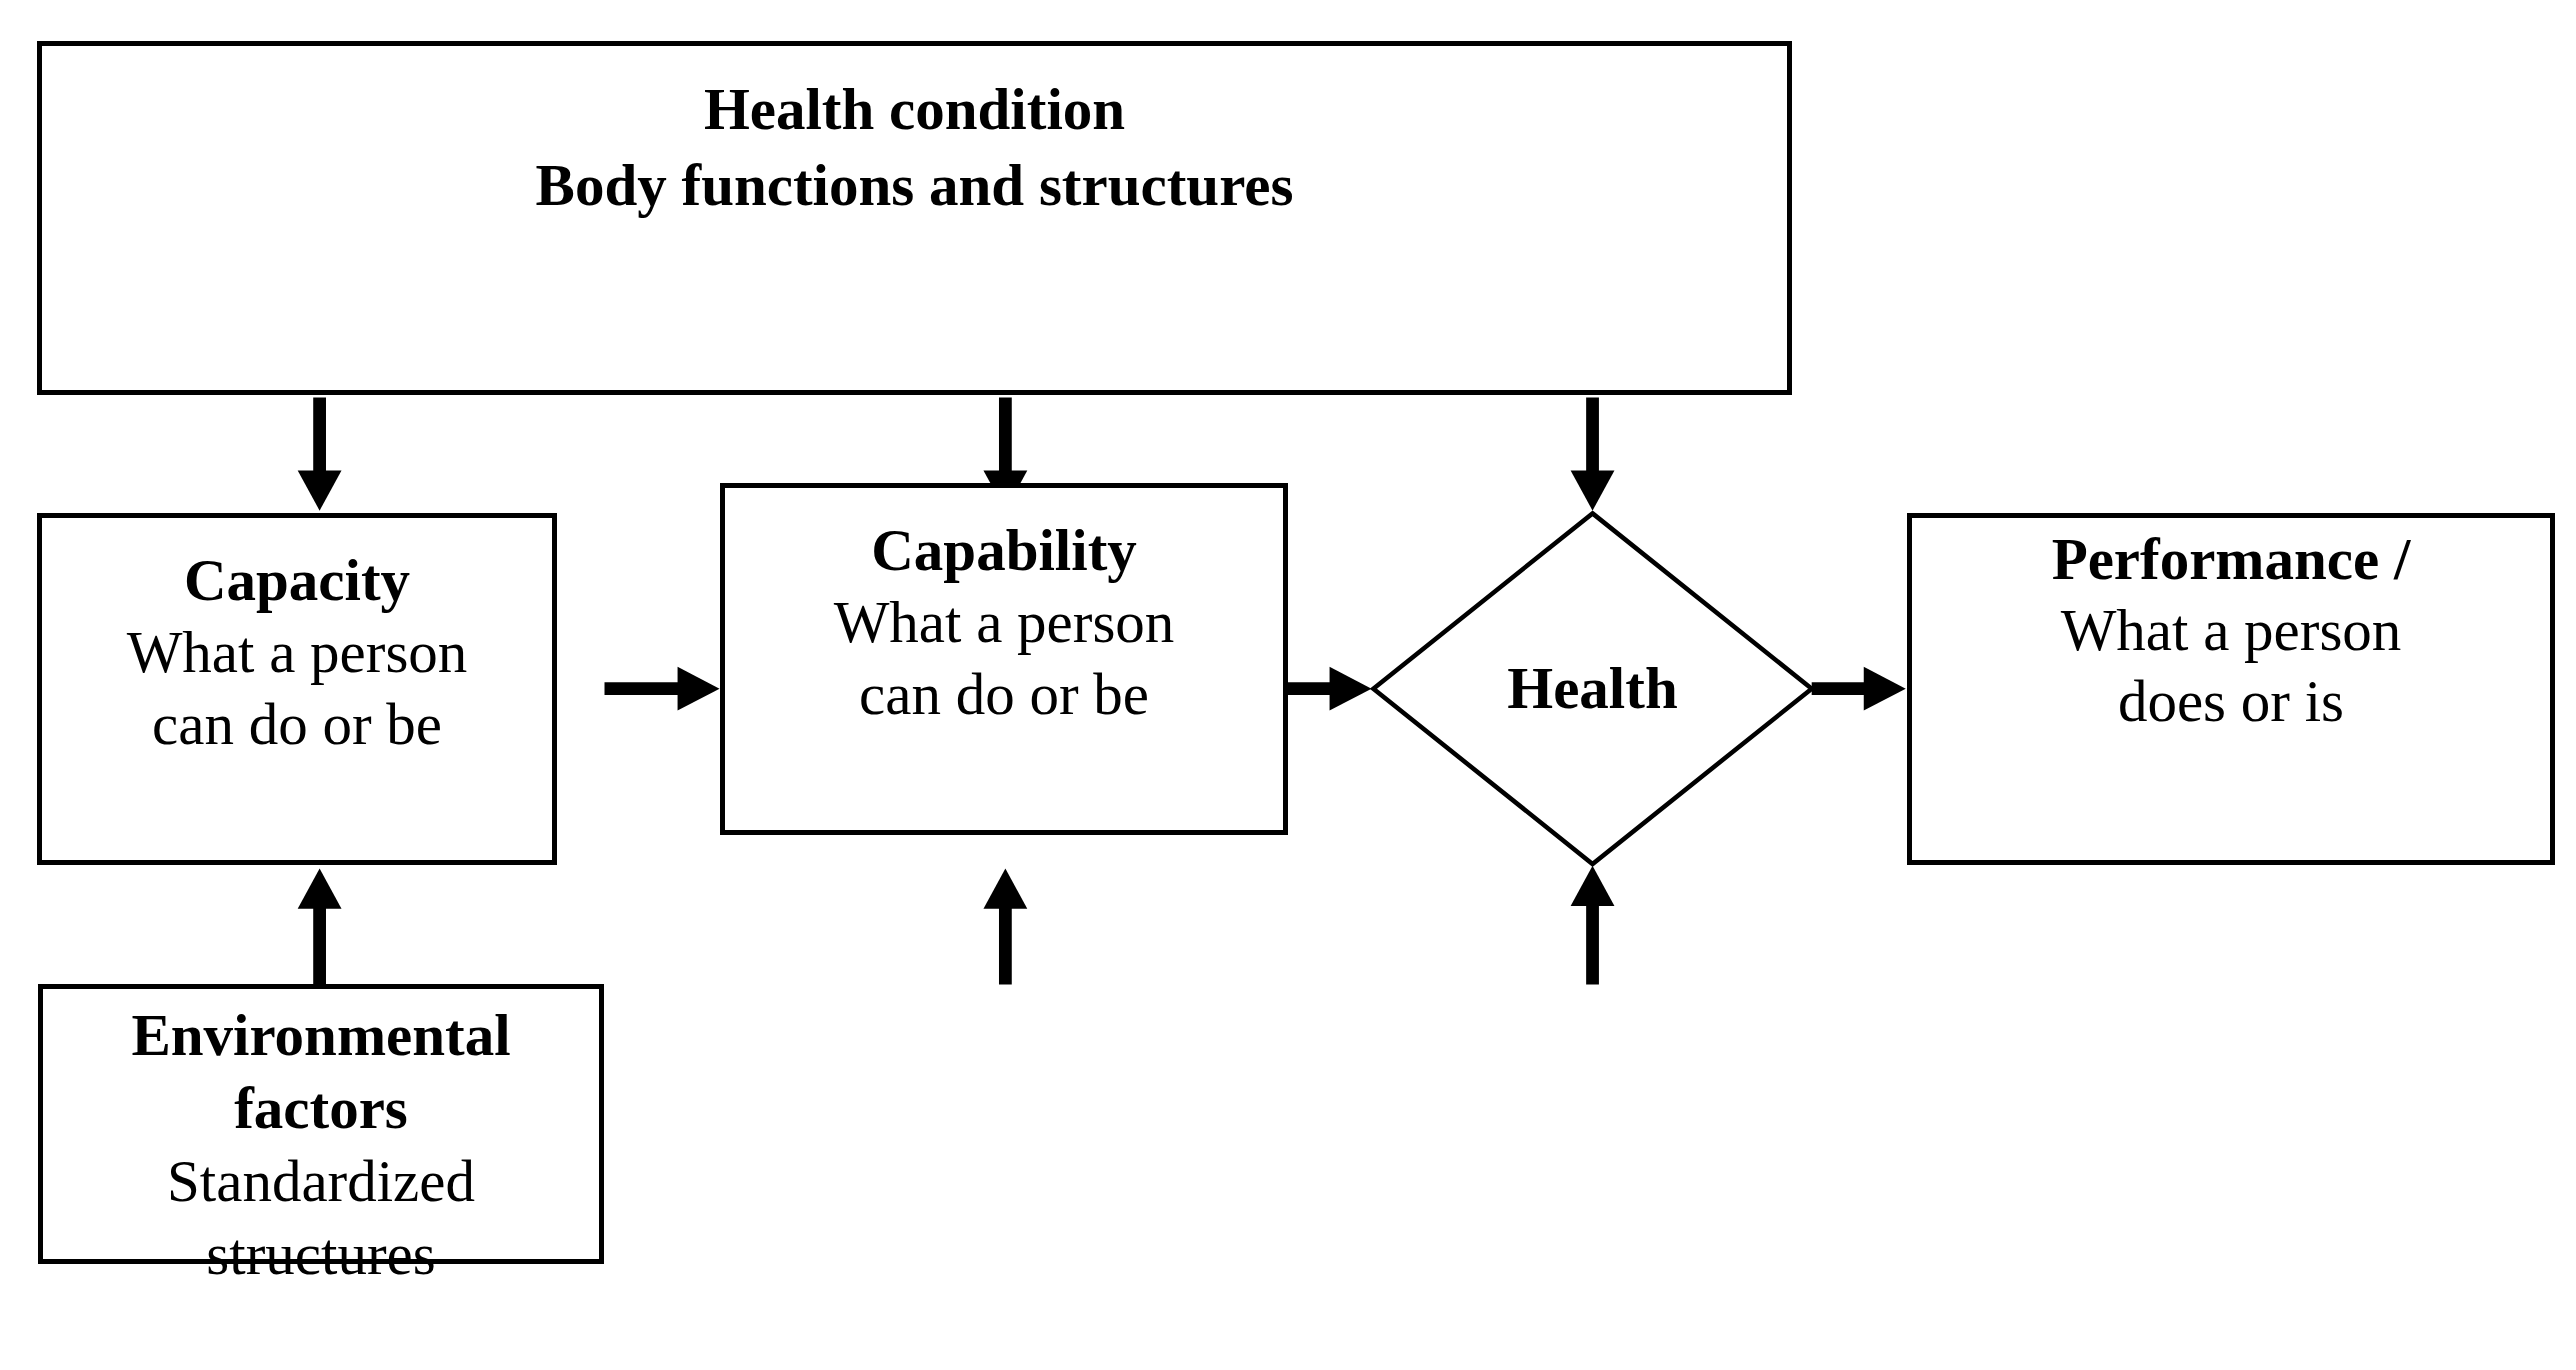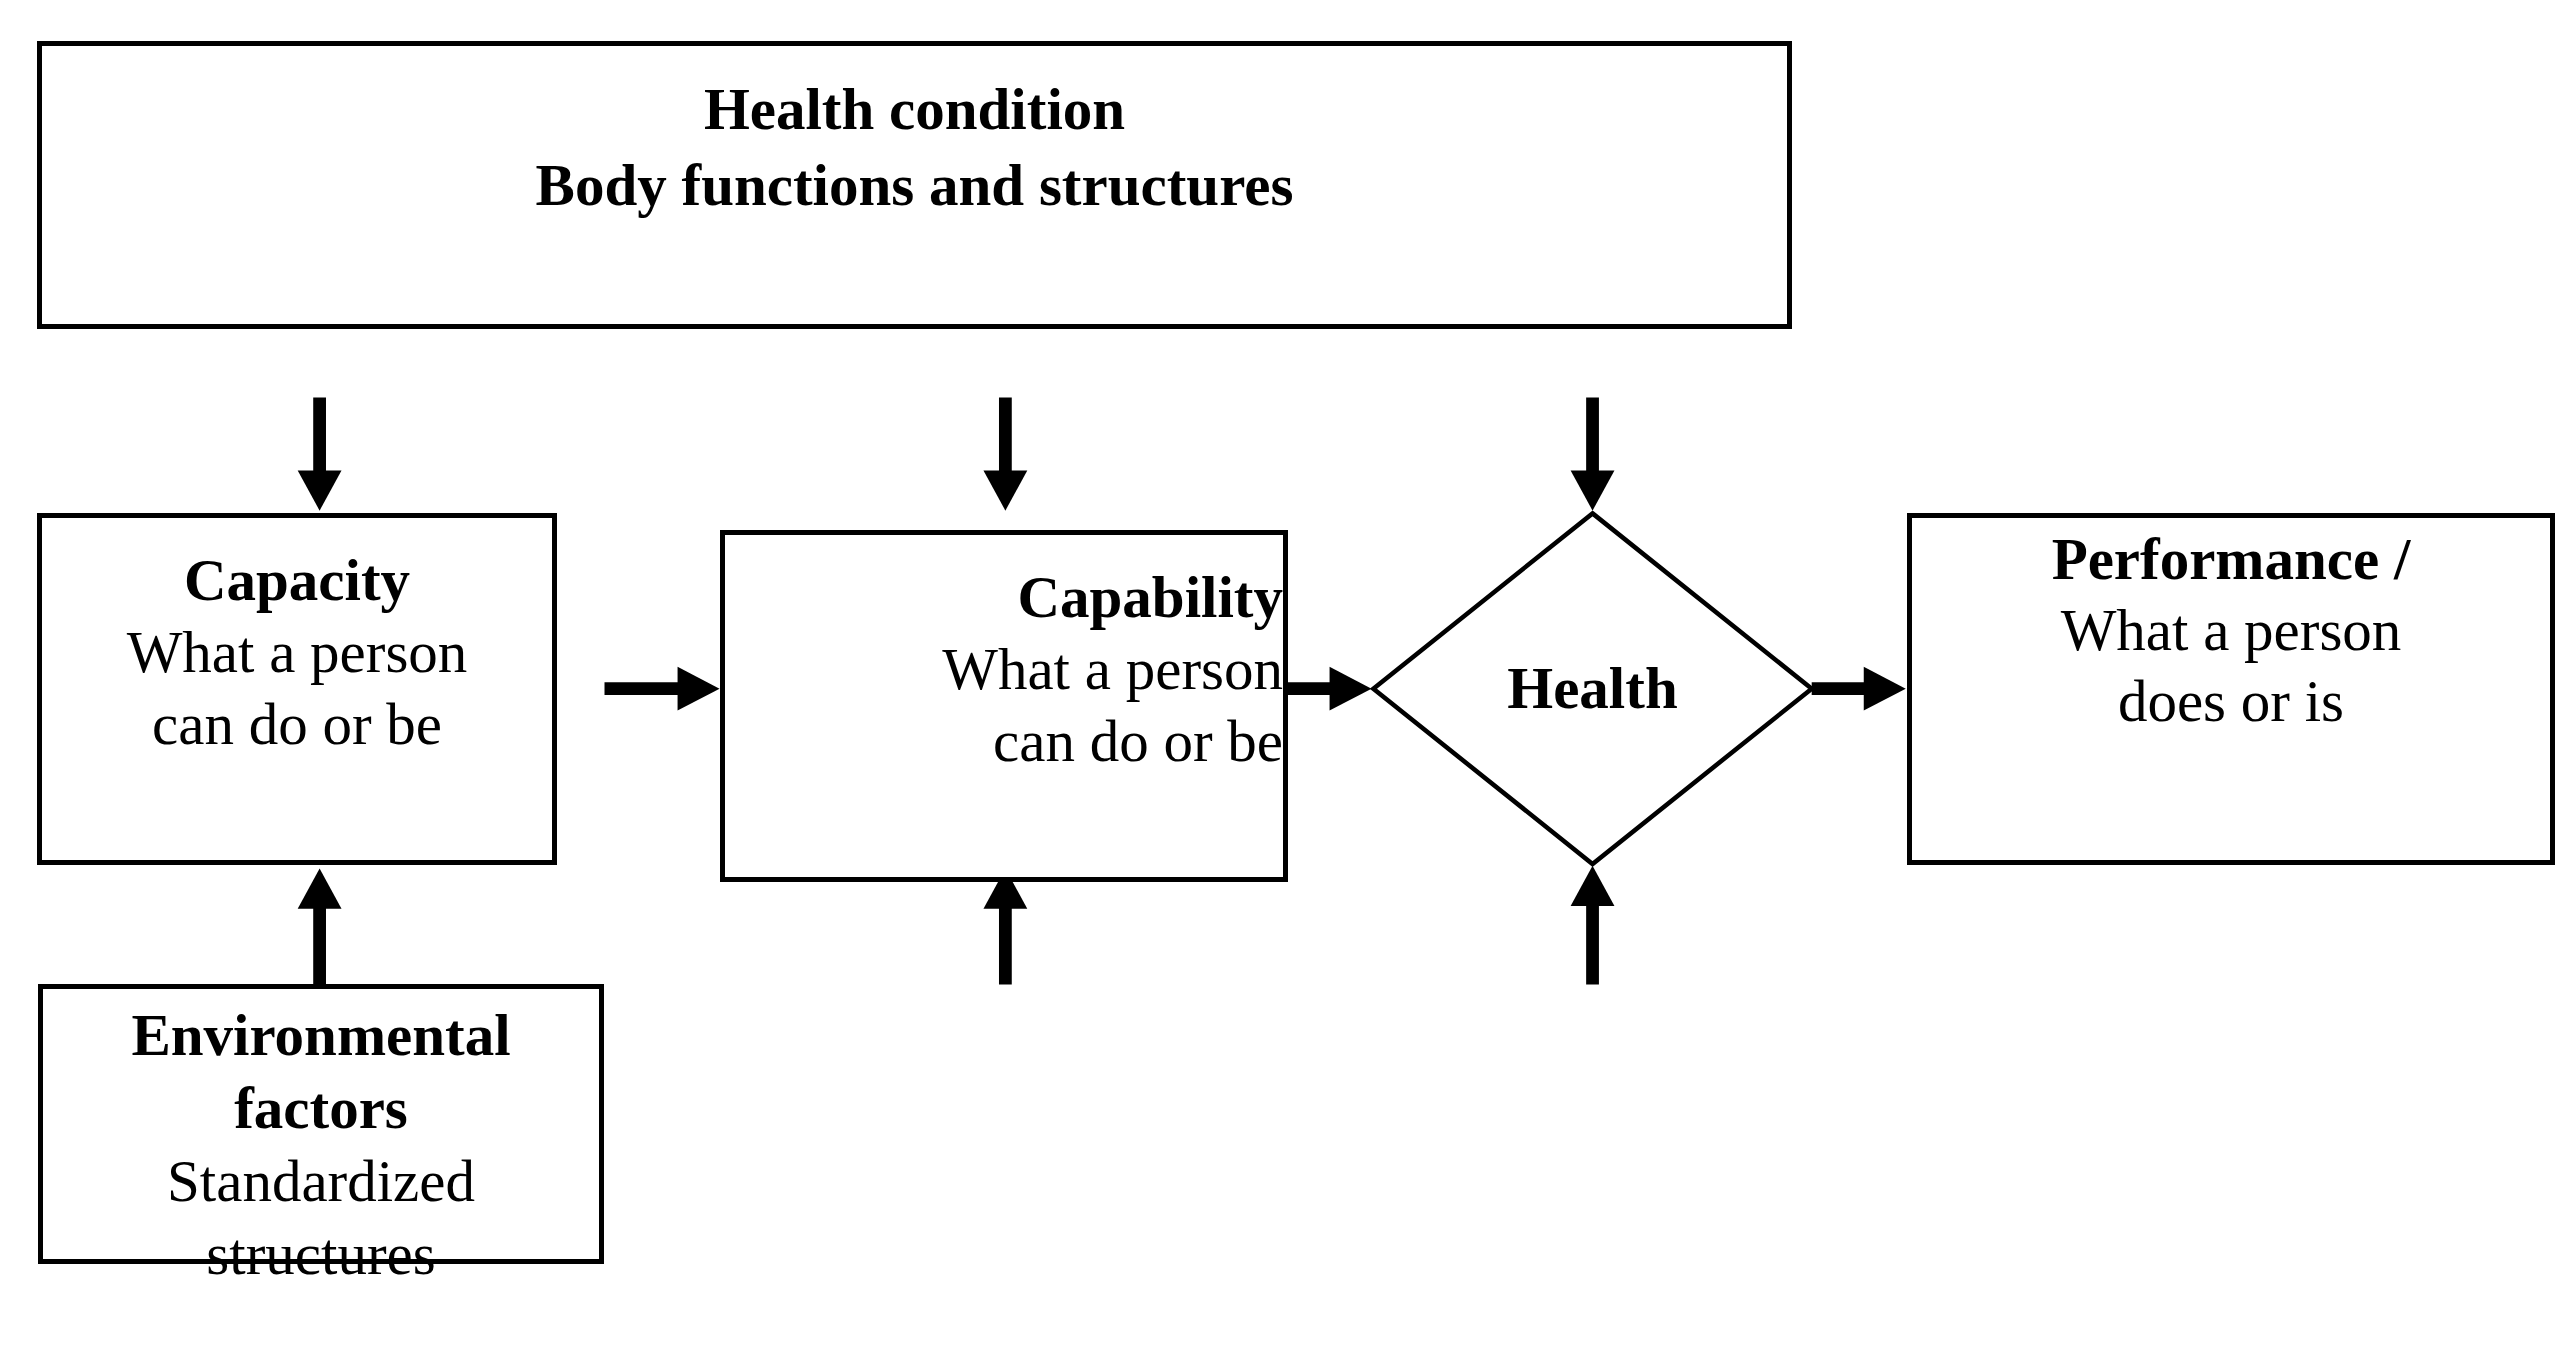--- a/index.html
+++ b/index.html
@@ -20,23 +20,23 @@
   .box {
     position: absolute;
     box-sizing: border-box;
     background: #ffffff;
     border: 5.5px solid #000000;
     text-align: center;
   }
   .tline { font-weight: bold; }
   .box div, .choice-label { white-space: nowrap; }
 
-  .box-health      { left: 37px;   top: 41px;   width: 1755px; height: 288px; padding-top: 25px; font-size: 59px; line-height: 76px; }
+  .box-health      { left: 37px;   top: 41px;   width: 1755px; height: 354px; padding-top: 25px; font-size: 59px; line-height: 76px; }
   .box-capacity    { left: 37px;   top: 513px;  width: 520px;  height: 352px; padding-top: 25.6px; font-size: 59px; line-height: 72px; }
-  .box-capability  { left: 720px;  top: 530px;  width: 568px;  height: 352px; padding-top: 25.6px; font-size: 59px; line-height: 72px; text-align: right; }
+  .box-capability  { left: 720px;  top: 483px;  width: 568px;  height: 352px; padding-top: 25.6px; font-size: 59px; line-height: 72px; }
   .box-performance { left: 1907px; top: 513px;  width: 648px;  height: 352px; padding-top: 5.5px;  font-size: 59px; line-height: 71px; }
   .box-env-std     { left: 38px;   top: 984px; width: 566px;  height: 280px; padding-top: 10px; font-size: 59px; line-height: 73px; }
   .box-env-cur     { left: 720px;  top: 984px; width: 1074px; height: 352px; padding-top: 33px; font-size: 59px; line-height: 73px; }
 
   .choice-label {
     position: absolute;
     left: 1410px; top: 652px;
     width: 365px; height: 73px;
     line-height: 73px;
     text-align: center;

